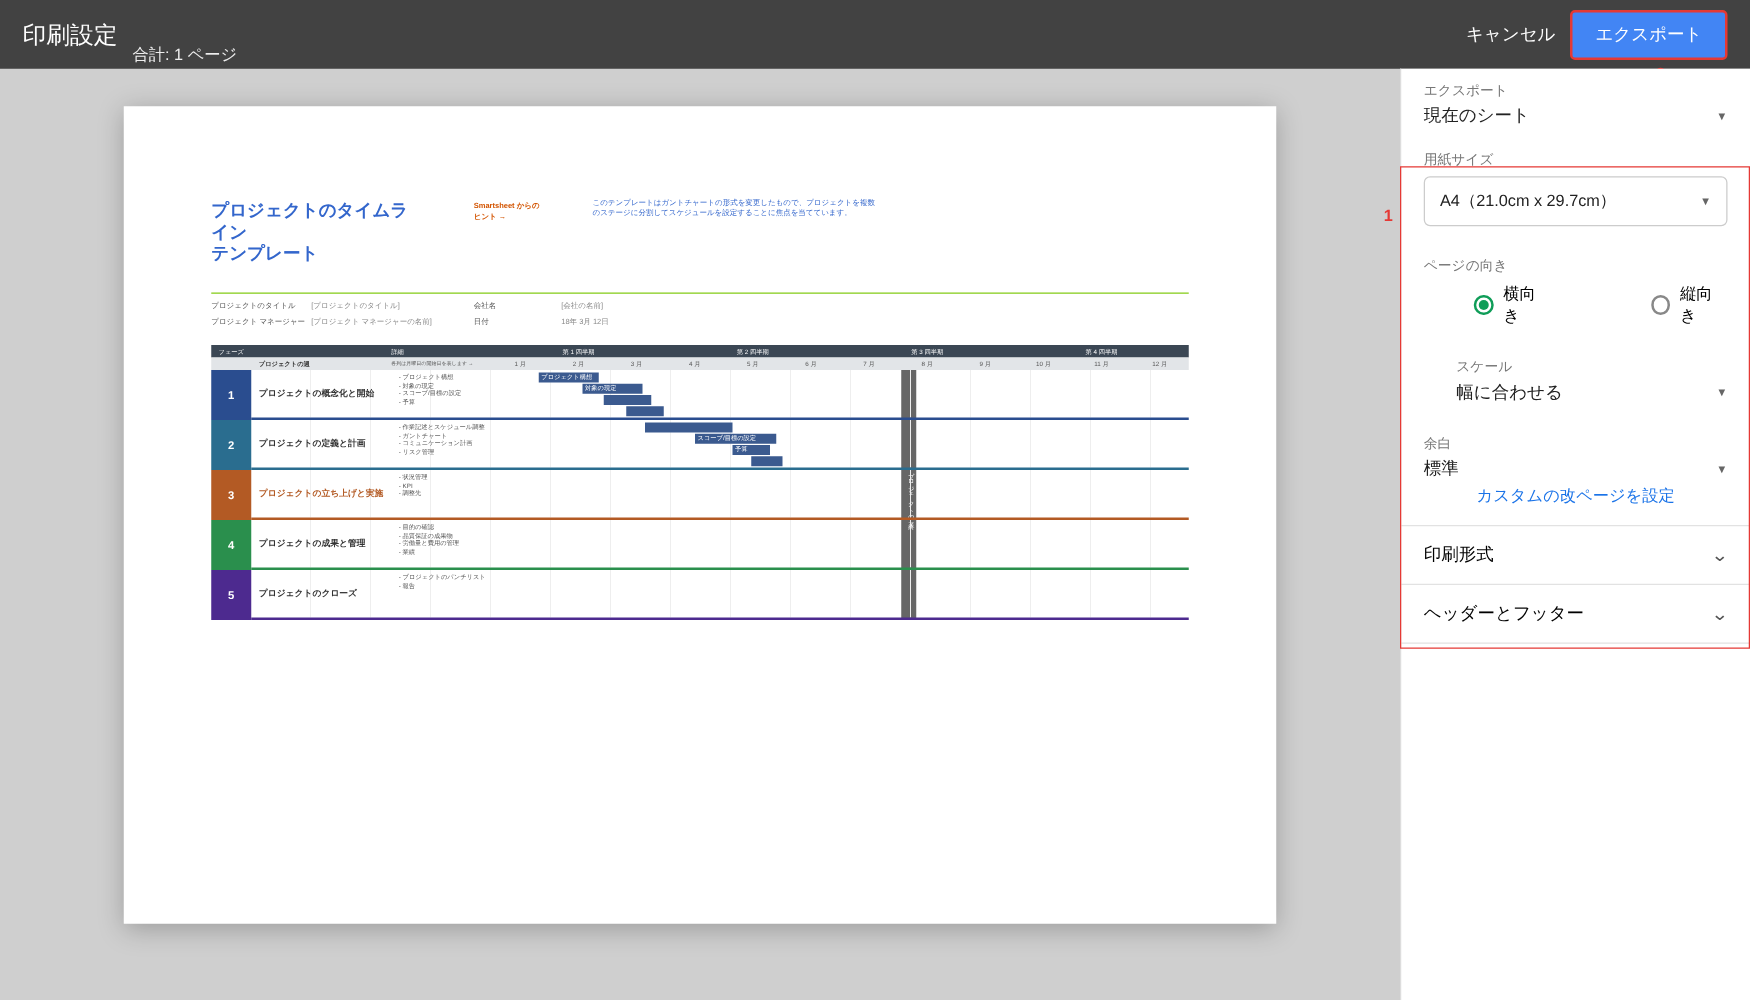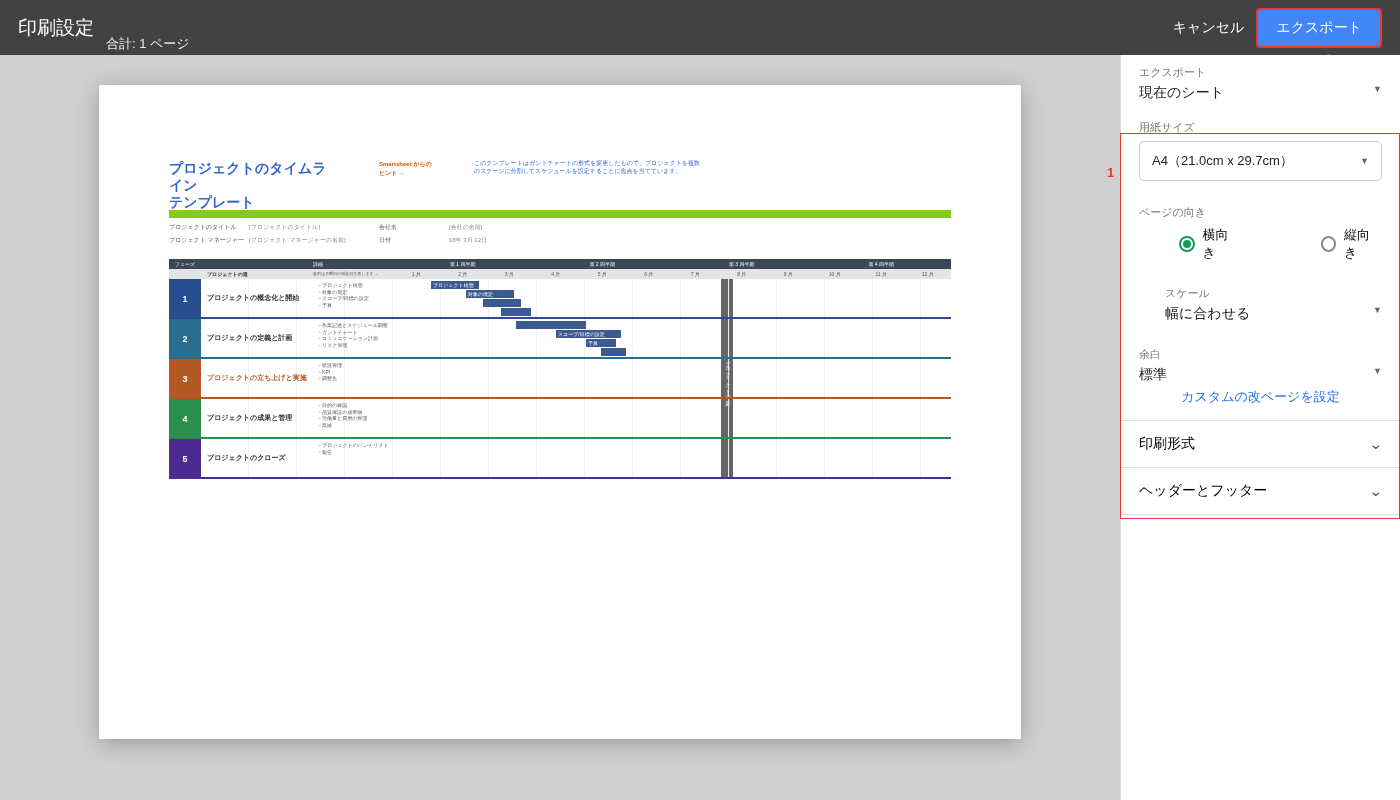--- a/index.html
+++ b/index.html
@@ -18,36 +18,36 @@
 
 .main { flex: 1; display: flex; height: calc(800px - 55px); }
 .preview-area { flex: 1; display: flex; justify-content: center; align-items: flex-start; padding: 30px 0; }
 .page { width: 922px; height: 654px; background: #fff; box-shadow: 0 4px 20px rgba(0,0,0,0.25); padding: 75px 70px 30px; font-size: 6px; color: #444; }
 .sidepanel { width: 280px; background: #fff; border-left: 1px solid #ddd; display: flex; flex-direction: column; position: relative; }
 
 
 .sp-block { padding: 10px 18px 14px; border-bottom: 1px solid #e2e2e2; }
 .sp-label { font-size: 11px; color: #777; margin-bottom: 4px; }
 .sp-value { font-size: 14px; color: #222; }
-.sp-select { display: flex; align-items: flex-start; justify-content: space-between; cursor: pointer; }
+.sp-select { display: flex; align-items: center; justify-content: space-between; cursor: pointer; }
 .tri { font-size: 9px; color: #666; }
 .outlined { border: 1px solid #ccc; border-radius: 5px; padding: 10px 12px; margin-top: 6px; display: flex; justify-content: space-between; align-items: center; gap: 40px; }
 .radio-row { display: flex; gap: 40px; margin-top: 6px; }
 .radio { display: flex; align-items: center; gap: 8px; font-size: 13px; cursor: pointer; margin-left: 40px; }
 .radio-mark { width: 16px; height: 16px; border-radius: 50%; border: 2px solid #888; display: flex; align-items: center; justify-content: center; }
 .radio.checked .radio-mark { border-color: #0f9d58; }
 .radio.checked .radio-mark::after { content:""; width:8px; height:8px; border-radius:50%; background:#0f9d58; }
 .link { color: #1a73e8; font-size: 13px; cursor: pointer; padding: 4px 0 0; text-align: center; }
 .collapse-row { display: flex; justify-content: space-between; align-items: center; padding: 14px 18px; font-size: 14px; cursor: pointer; border-bottom: 1px solid #e2e2e2; }
 .chev { font-size: 14px; color: #555; transform: scaleX(1.2); }
 .highlight-box { border: 1px solid #e53935; position: absolute; top: 78px; left: -1px; right: 0; height: 386px; pointer-events: none; }
 
 
 .doc-title { color: #3366cc; font-size: 14px; font-weight: 600; line-height: 1.2; width: 170px; }
-.doc-header { display: flex; gap: 40px; border-bottom: 8px solid #84cc16; padding-bottom: 0; margin-bottom: 3px;}
+.doc-header { display: flex; gap: 40px; border-bottom: 1px solid #84cc16; padding-bottom: 24px; margin-bottom: 3px;}
 .hint-label { color: #d35400; font-size: 6px; font-weight: bold; width: 55px; }
 .hint-text { color: #3366cc; font-size: 6px; line-height: 1.3; width: 230px; }
 .meta-row { display: flex; font-size: 6px; color: #555; padding: 2px 0; }
 .meta-row > div:nth-child(1){ width:80px;} .meta-row > div:nth-child(2){ width:130px; color:#888;}
 .meta-row > div:nth-child(3){ width:70px;} .meta-row > div:nth-child(4){ color:#888;}
 .gantt { margin-top: 12px; }
 .g-head { display:flex; background:#3b4754; color:#fff; font-size:5px; height:10px; align-items:center;}
 .g-head .c1{width:32px;text-align:center;} .g-head .c2{width:112px;padding-left:6px;} .g-head .c3{width:80px;}
 .g-head .q{flex:1;text-align:center;}
 .g-sub { display:flex; background:#e2e5e8; font-size:5px; height:10px; align-items:center; color:#555;}

